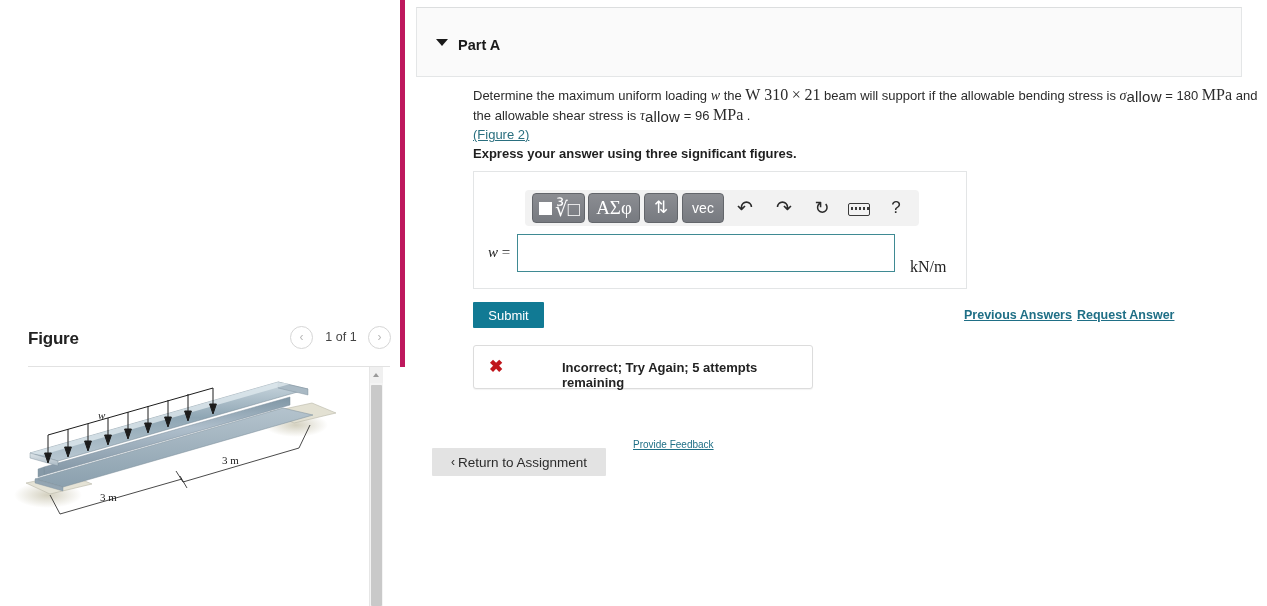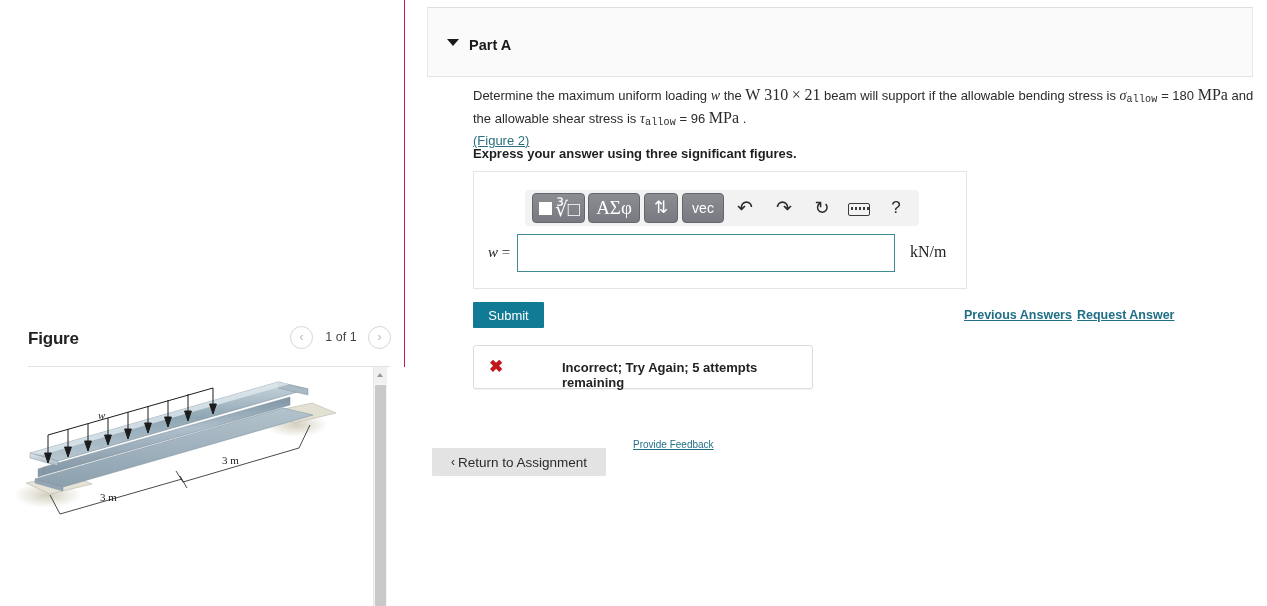--- a/index.html
+++ b/index.html
@@ -16,21 +16,21 @@
     background: #ffffff;
   }
 
   
   #figure-panel {
     position: absolute;
     left: 0; top: 0;
     width: 405px;
     height: 606px;
     background: #ffffff;
-    border-right: 1px solid #be185d;
+    border-right: 5px solid #be185d;
     box-sizing: border-box;
   }
   #figure-header {
     position: absolute;
     left: 28px;
     top: 326px;
     width: 362px;
     height: 38px;
   }
   #figure-title {
@@ -121,21 +121,21 @@
 
   
   #content {
     position: absolute;
     left: 406px; top: 0;
     width: 861px;
     height: 606px;
   }
   #part-panel {
     position: absolute;
-    left: 21px;
+    left: 10px;
     top: 7px;
     width: 826px;
     border: 1px solid #e4e6e7;
     border-top: 1px solid #dcdedf;
     background: #fafafa;
     box-sizing: border-box;
     height: 70px;
   }
   #part-caret {
     position: absolute;
@@ -161,22 +161,22 @@
     left: 67px;
     top: 86px;
     width: 800px;
     font-size: 13px;
     color: #2b2b2b;
     line-height: 17.5px;
   }
   .mi { font-family: "Liberation Serif", serif; font-style: italic; font-size: 14px; }
   .mlarge { font-family: "Liberation Serif", serif; font-size: 16px; font-style: normal; }
   .sub {
-    font-family: Liberation Mono, monospace;
-    font-size: 10px;
+    font-family: Liberation Sans, sans-serif;
+    font-size: 15px;
     font-style: normal;
     vertical-align: -2px;
     letter-spacing: 0.2px;
     text-align: right;
   }
   .greek { font-family: "Liberation Serif", serif; font-style: italic; font-size: 14px; }
   #figure-link {
     color: #2a6f7f;
     text-decoration: underline;
     cursor: pointer;
@@ -297,21 +297,21 @@
     background: #ffffff;
     box-sizing: border-box;
     font-size: 14px;
     padding: 0 6px;
     outline: none;
     font-family: "Liberation Serif", serif;
   }
   #units {
     position: absolute;
     left: 436px;
-    top: 9px;
+    top: 24px;
     font-family: "Liberation Serif", serif;
     font-size: 16px;
     color: #222;
   }
 
   
   #submit-btn {
     position: absolute;
     left: 67px;
     top: 302px;

